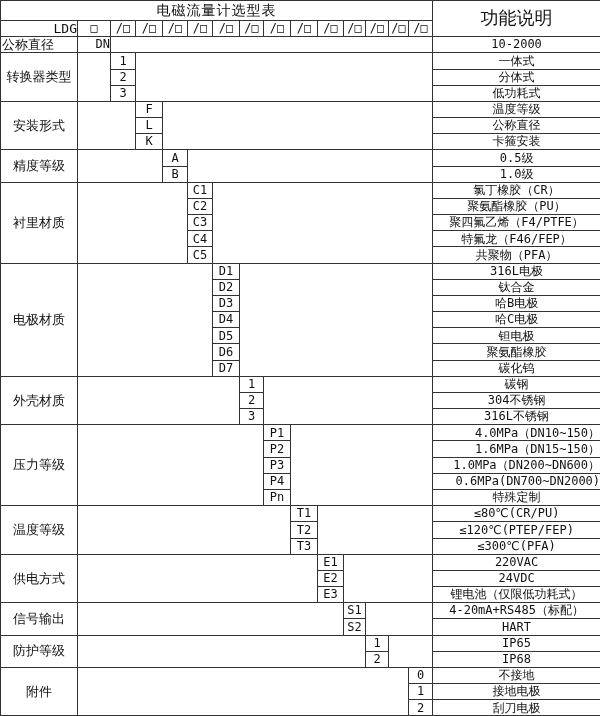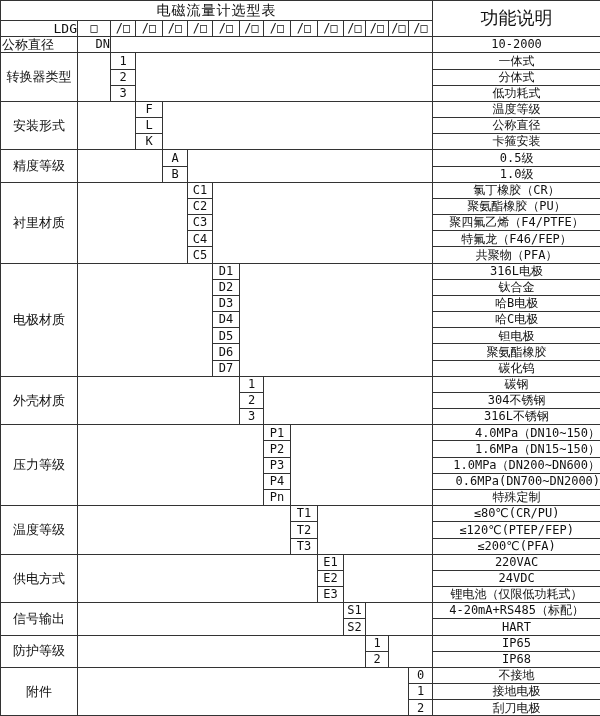--- a/index.html
+++ b/index.html
@@ -223,21 +223,21 @@
           <td class="code-cell">T1</td>
           <td class="gap-cell" colspan="5" rowspan="3"></td>
           <td class="func-cell">≤80℃(CR/PU)</td>
         </tr>
         <tr>
           <td class="code-cell">T2</td>
           <td class="func-cell">≤120℃(PTEP/FEP)</td>
         </tr>
         <tr>
           <td class="code-cell">T3</td>
-          <td class="func-cell">≤200℃(PFA)</td>
+          <td class="func-cell">≤300℃(PFA)</td>
         </tr>
         <tr>
           <td class="label-cell" rowspan="3">供电方式</td>
           <td class="gap-cell" colspan="9" rowspan="3"></td>
           <td class="code-cell">E1</td>
           <td class="gap-cell" colspan="4" rowspan="3"></td>
           <td class="func-cell">220VAC</td>
         </tr>
         <tr>
           <td class="code-cell">E2</td>

